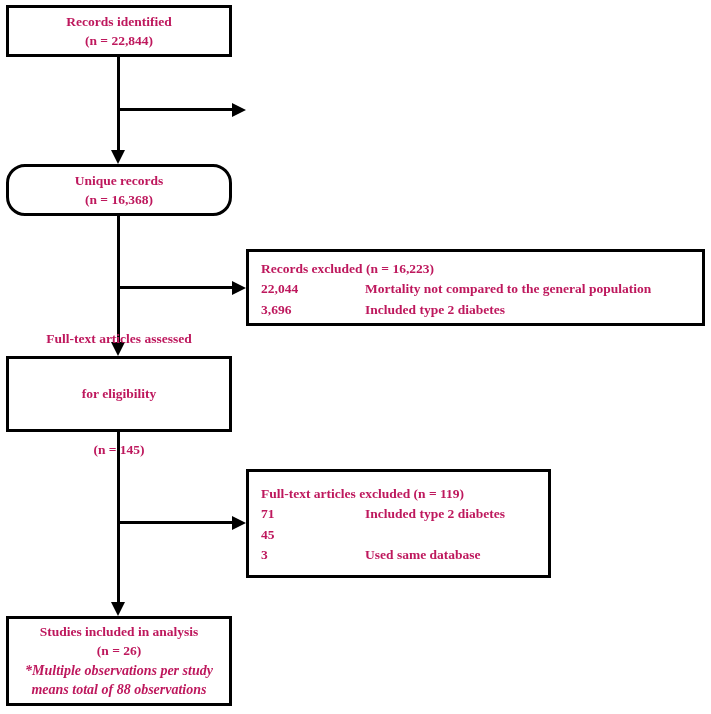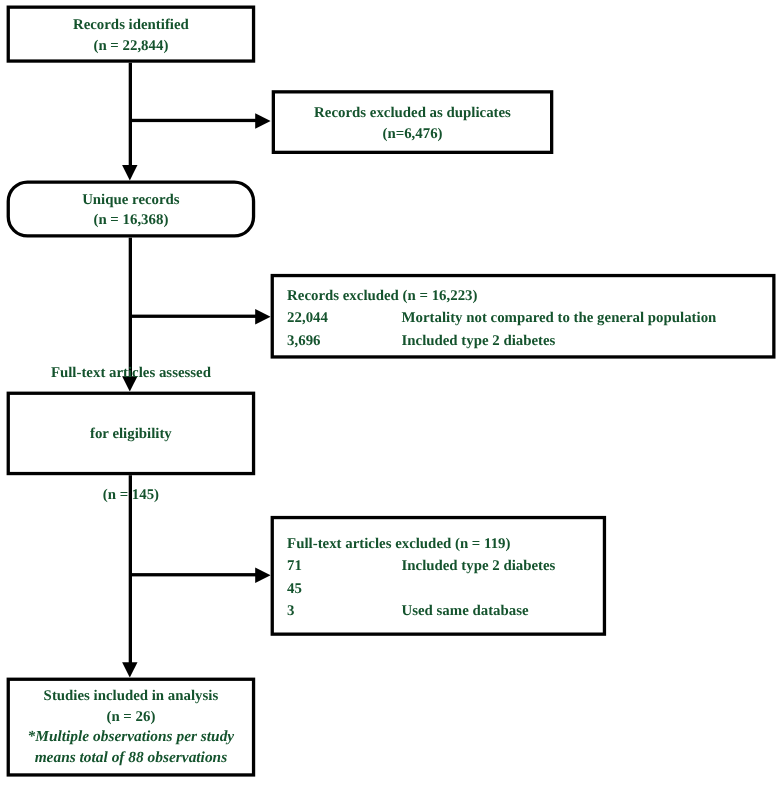--- a/index.html
+++ b/index.html
@@ -7,21 +7,21 @@
     padding: 0;
     background: #ffffff;
   }
   #canvas {
     position: relative;
     width: 711px;
     height: 714px;
     background: #ffffff;
     font-family: "Liberation Serif", serif;
     font-weight: bold;
-    color: #14532d;
+    color: #be185d;
     overflow: hidden;
   }
   .box {
     position: absolute;
     box-sizing: border-box;
     border: 3px solid #000000;
     background: #ffffff;
     font-size: 13.5px;
   }
   .center-box {
@@ -98,24 +98,20 @@
   <div class="box center-box" id="box-records-identified">
     <div>Records identified</div>
     <div>(n = 22,844)</div>
   </div>
 
   <div class="vline" id="vline-1"></div>
   <div class="arrow-down" id="arrowhead-1"></div>
   <div class="hline" id="hline-1"></div>
   <div class="arrow-right" id="arrowhead-r1"></div>
 
-  <div class="box center-box" id="box-duplicates-excluded">
-    <div>Records excluded as duplicates</div>
-    <div>(n=6,476)</div>
-  </div>
 
   <div class="box center-box" id="box-unique-records">
     <div>Unique records</div>
     <div>(n = 16,368)</div>
   </div>
 
   <div class="vline" id="vline-2"></div>
   <div class="arrow-down" id="arrowhead-2"></div>
   <div class="hline" id="hline-2"></div>
   <div class="arrow-right" id="arrowhead-r2"></div>

